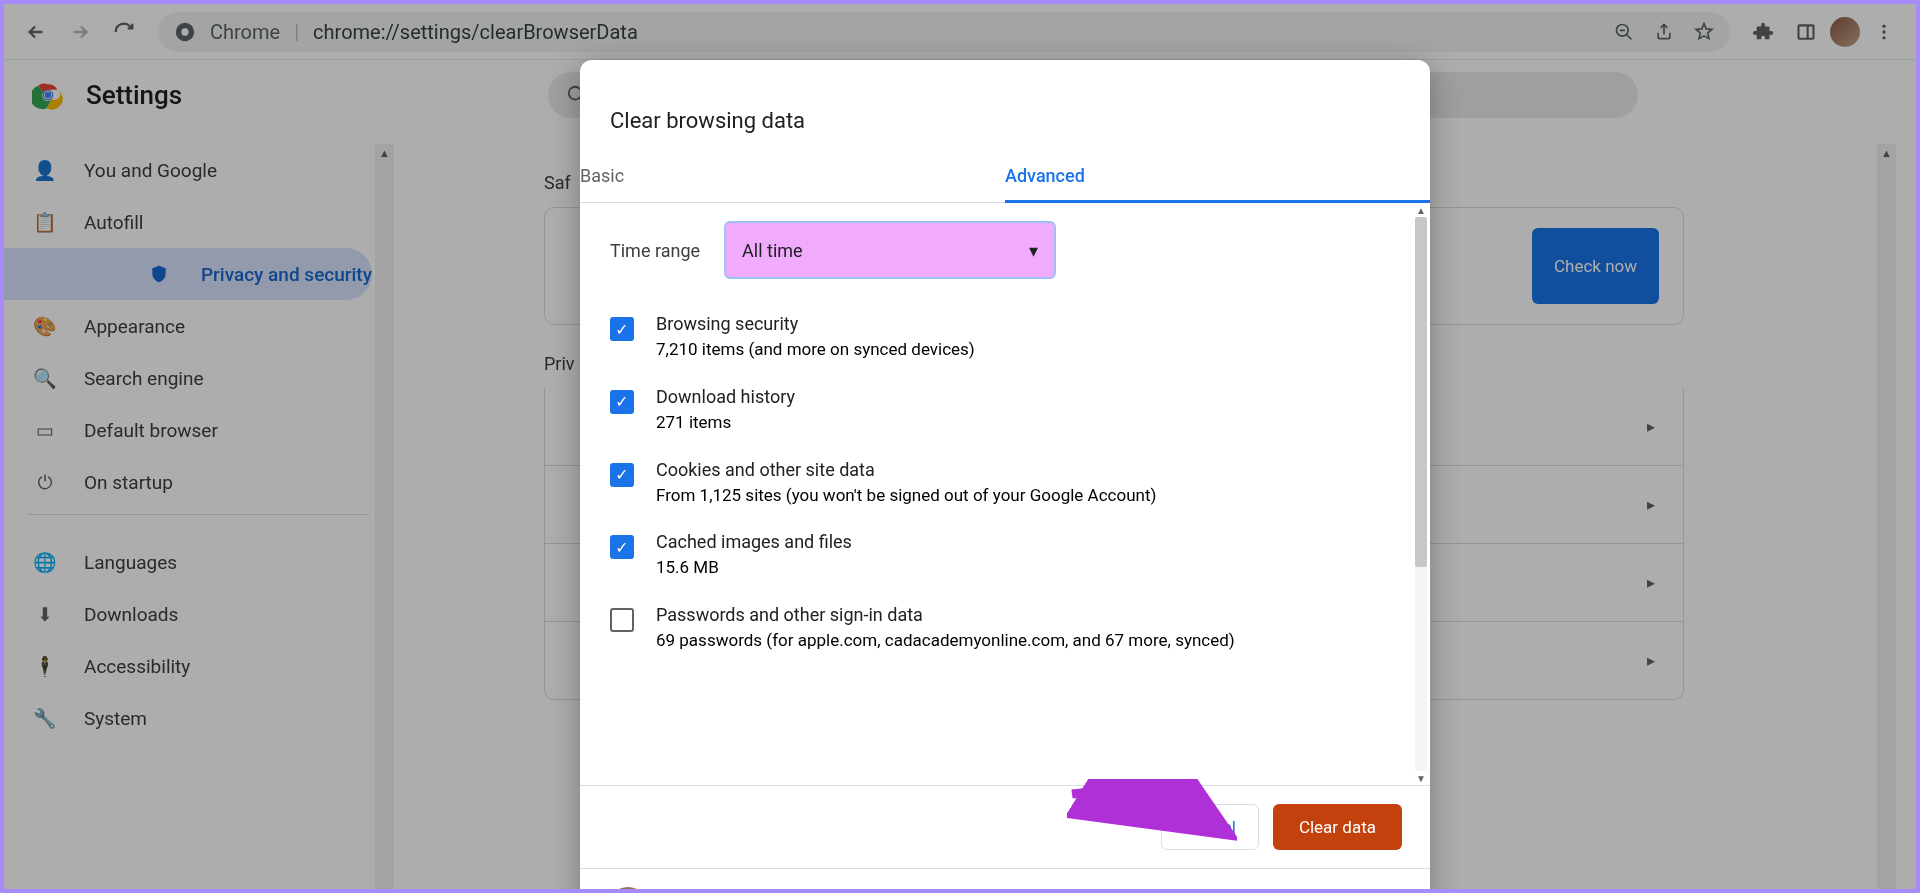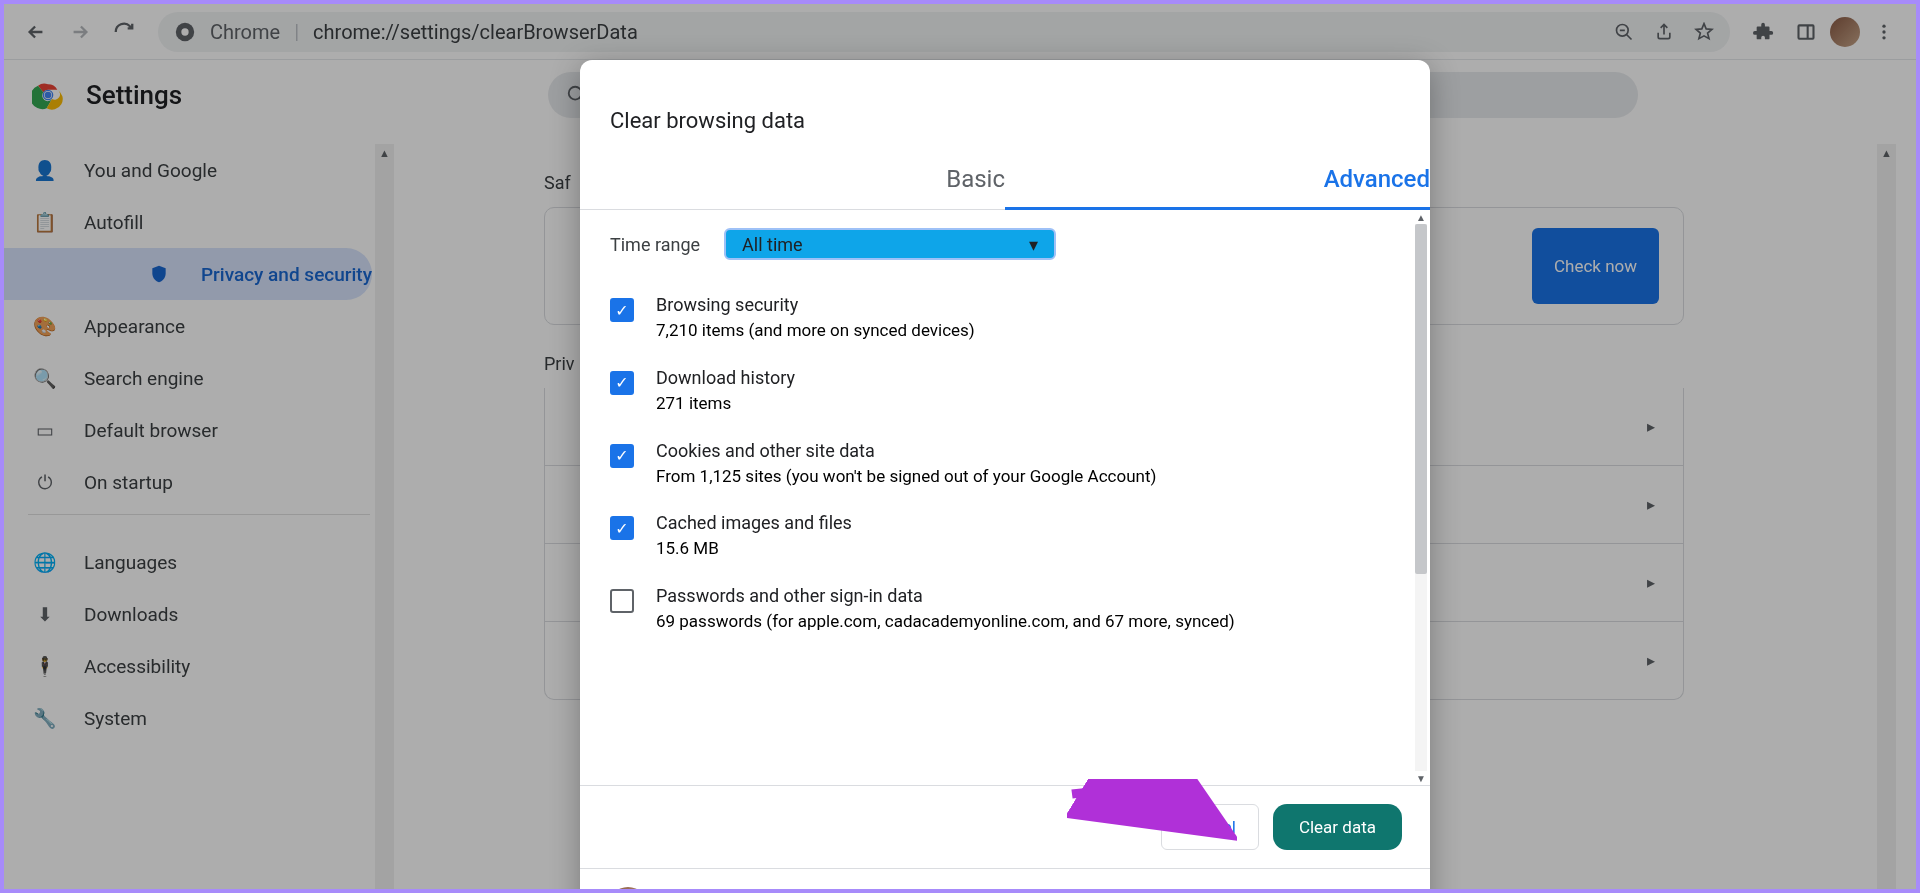--- a/index.html
+++ b/index.html
@@ -38,40 +38,40 @@
 .row-card { margin-left:130px; width:1140px; height:78px; border:1px solid #dadce0; border-top:none; background:#fff; display:flex; align-items:center; justify-content:flex-end; padding-right:28px; color:#5f6368; }
 .row-card:first-of-type { border-top:1px solid #dadce0; border-radius:10px 10px 0 0; }
 .row-card:last-of-type { border-radius:0 0 10px 10px; }
 .main-scroll { position:absolute; right:0; top:0; width:19px; height:100%; background:#f1f1f1; }
 .main-scroll .up { position:absolute; top:0; width:100%; height:19px; display:flex; align-items:center; justify-content:center; font-size:11px; color:#5f6368; }
 
 
 .dialog { position:absolute; top:56px; left:576px; width:850px; height:100%; background:#fff; border-radius:12px 12px 0 0; box-shadow:0 6px 30px rgba(0,0,0,.3); z-index:3; display:flex; flex-direction:column; overflow:hidden; }
 .dialog-title { font-size:22px; color:#202124; padding:48px 30px 18px; }
 .tabs { display:flex; border-bottom:1px solid #dadce0; }
-.tab { flex:1; text-align:right; padding:14px 0; font-size:24px; color:#5f6368; }
+.tab { flex:1; text-align:left; padding:14px 0; font-size:18px; color:#5f6368; }
 .tab.active { color:#1a73e8; font-weight:500; border-bottom:3px solid #1a73e8; margin-bottom:-1px; }
 .body { position:relative; flex:1; padding:18px 30px 0; overflow:hidden; }
 .body-scroll { position:absolute; right:0; top:0; width:18px; bottom:0; background:transparent; }
 .body-scroll .track { position:absolute; top:14px; bottom:14px; left:3px; width:12px; background:#f4f4f4; }
 .body-scroll .thumb { position:absolute; top:14px; width:12px; left:3px; height:350px; background:#c5c7ca; border-radius:2px; }
 .body-scroll .arr { position:absolute; width:18px; height:14px; font-size:10px; display:flex; align-items:center; justify-content:center; color:#5f6368; }
 .body-scroll .arr.top { top:0; }
 .body-scroll .arr.bot { bottom:0; }
 .range-row { display:flex; align-items:center; gap:24px; margin-bottom:22px; }
 .range-row label { font-size:18px; color:#3c4043; }
-.select { width:332px; height:32px; border:2px solid #9ec1f7; border-radius:6px; background:#0ea5e9; display:flex; align-items:center; justify-content:space-between; padding:0 16px; color:#202124; font-size:18px; }
+.select { width:332px; height:58px; border:2px solid #9ec1f7; border-radius:6px; background:#f0abfc; display:flex; align-items:center; justify-content:space-between; padding:0 16px; color:#202124; font-size:18px; }
 .opt { display:flex; gap:22px; padding:12px 0; }
 .cb { width:24px; height:24px; border:2px solid #5f6368; border-radius:3px; margin-top:4px; flex-shrink:0; display:flex; align-items:center; justify-content:center; }
 .cb.checked { background:#1a73e8; border-color:#1a73e8; color:#fff; font-size:16px; }
 .opt-txt .t { font-size:18px; color:#202124; margin-bottom:4px; }
 .opt-txt .s { font-size:17px; color:#000000; line-height:1.4; }
 .actions-row { border-top:1px solid #dadce0; padding:18px 28px; display:flex; justify-content:flex-end; gap:14px; position:relative; }
 .btn-outline { border:1px solid #dadce0; background:#fff; color:#1a73e8; font-size:17px; padding:12px 22px; border-radius:6px; }
-.btn-primary { background:#0f766e; color:#fff; border:none; font-size:17px; padding:12px 26px; border-radius:14px; }
+.btn-primary { background:#c2410c; color:#fff; border:none; font-size:17px; padding:12px 26px; border-radius:6px; }
 .arrow-annot { position:absolute; width:170px; height:70px; left:-80px; top:-25px; pointer-events:none; }
 .sync-row { border-top:1px solid #dadce0; padding:18px 28px; display:flex; align-items:center; gap:24px; }
 .sync-row .av { width:40px; height:40px; border-radius:50%; background:linear-gradient(135deg,#8a5a44,#c7a68a); }
 
 svg { display:block; }
 </style>
 </head>
 <body>
 
 <div class="chrome-bar">

